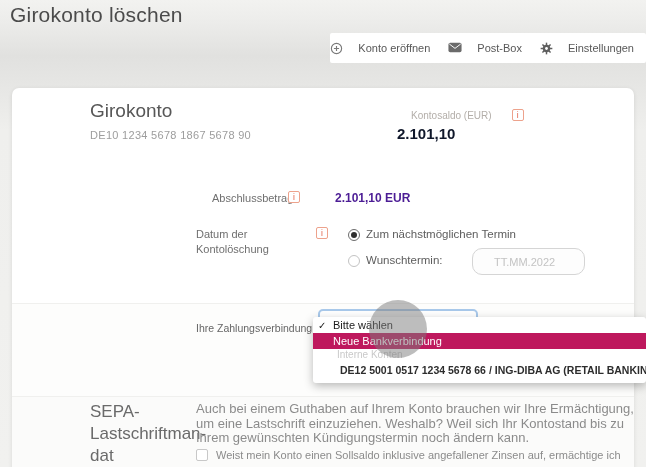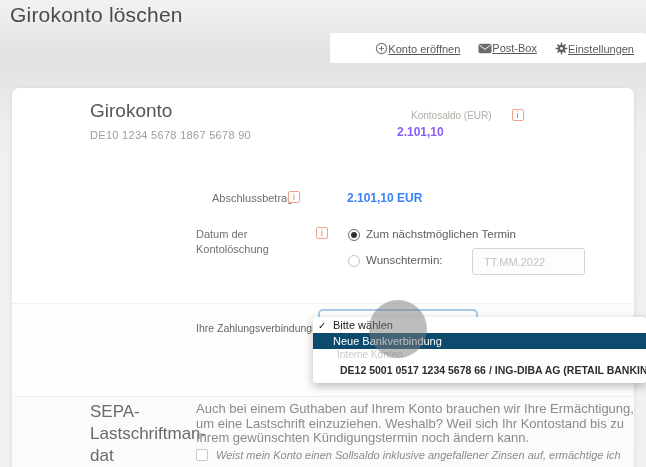--- a/index.html
+++ b/index.html
@@ -6,70 +6,70 @@
   html,body { width:646px; height:467px; overflow:hidden; }
   body {
     position:relative;
     font-family:"Liberation Sans", sans-serif;
     background:linear-gradient(180deg,#f2f2f0 0%,#ececea 5%,#e1e1df 12%,#e7e7e5 19%,#efefed 28%,#f1f1ef 100%);
   }
   .page-title { position:absolute; left:10px; top:3px; font-size:21px; color:#4b4b4b; letter-spacing:0.2px; }
 
   .toolbar { position:absolute; left:330px; top:33px; width:316px; height:30px; background:#fff;
              display:flex; align-items:center; justify-content:flex-end; gap:18px; padding-right:12px; border-radius:2px; }
-  .toolbar-btn { display:flex; align-items:flex-end; gap:0; font-size:11px; color:#585858; cursor:pointer; white-space:nowrap;text-decoration:underline; }
+  .toolbar-btn { display:flex; align-items:flex-start; gap:15px; font-size:11px; color:#585858; cursor:pointer; white-space:nowrap; }
   .toolbar-btn svg { display:block; }
 
   .card { position:absolute; left:12px; top:88px; width:622px; height:420px; background:#fff;
           border-radius:7px; box-shadow:0 1px 4px rgba(0,0,0,0.10); }
 
   .account-name { position:absolute; left:78px; top:12px; font-size:19px; color:#575757; }
   .account-iban { position:absolute; left:78px; top:41px; font-size:11px; color:#9d9d9d; letter-spacing:0.3px; }
   .balance-label-row { position:absolute; left:399px; top:21px; display:flex; align-items:center; gap:20px;
                        font-size:10px; color:#b3aea9; }
-  .balance-value { position:absolute; left:385px; top:37px; font-size:12px; font-weight:bold; color:#8b5cf6; }
+  .balance-value { position:absolute; left:385px; top:37px; font-size:15px; font-weight:bold; color:#0f172a; }
 
   .info-icon { display:inline-flex; align-items:center; justify-content:center; width:12px; height:12px;
                border:1px solid #eda28c; border-radius:2px; color:#e2654d; font-size:8.5px; background:#fff;
                font-style:normal; flex:none; cursor:pointer; }
 
   .row-label { font-size:11px; color:#6f6f6f; }
   .lbl-abschluss { position:absolute; left:184px; top:104px;margin-left:16px; }
   .info-abschluss { position:absolute; left:276px; top:103px; }
-  .val-abschluss { position:absolute; left:335px; top:103px; font-size:12px; font-weight:bold; color:#3b82f6; }
+  .val-abschluss { position:absolute; left:323px; top:103px; font-size:12px; font-weight:bold; color:#4c1d95; }
 
   .lbl-datum { position:absolute; left:184px; top:139px; white-space:pre-line; line-height:15px; }
   .info-datum { position:absolute; left:304px; top:139px; }
 
   .radio { position:absolute; width:12px; height:12px; border-radius:50%; background:#fff; }
   .radio.checked { border:1px solid #6d6d6d; left:336px; top:141px; }
   .radio.checked .radio-dot { position:absolute; left:2px; top:2px; width:6px; height:6px; border-radius:50%; background:#2e2e2e; }
   .radio.unchecked { border:1px solid #c3c3c3; left:336px; top:167px; }
   .radio-label { position:absolute; font-size:11.5px; color:#5d5d5d; }
   .rl1 { left:354px; top:140px; }
   .rl2 { left:354px; top:166px; }
 
   .date-input { position:absolute; left:460px; top:160px; width:113px; height:27px;
-                border:1px solid #d5d5d5; border-radius:3px; background:#fdfdfd; font-size:11px;
-                color:#555; padding:0 11px; font-family:"Liberation Sans",sans-serif; }
+                border:1px solid #d5d5d5; border-radius:10px; background:#fdfdfd; font-size:11px;
+                color:#555; padding:0 21px; font-family:"Liberation Sans",sans-serif; }
   .date-input::placeholder { color:#c3c3c3; }
 
   .section-payment { position:absolute; left:0; top:215px; width:100%; height:93px;
                      border-top:1px solid #f0f0ee; background:#fdfdfc; }
   .section-sepa { position:absolute; left:0; top:308px; width:100%; height:112px;
                   border-top:1px solid #f0f0ee; background:#fbfbfa; }
   .section-heading { position:absolute; left:78px; font-size:17px; color:#6a6a6a; line-height:22px; white-space:pre-line; }
   .sh-payment { top:7px; }
   .sh-sepa { top:4px; }
   .field-label { position:absolute; left:184px; top:18px; font-size:10.5px; color:#666; }
 
   .sepa-text { position:absolute; left:184px; top:5px; width:444px; font-size:13px; color:#8b8b8b; line-height:14.5px; }
   .checkbox-row { position:absolute; left:184px; top:51px; width:444px; display:flex; gap:8px; align-items:flex-start; }
   .checkbox { width:12px; height:12px; border:1px solid #c8c8c8; border-radius:2px; background:#fff; flex:none; margin-top:1px; cursor:pointer; }
-  .checkbox-label { font-size:11px; color:#8b8b8b; line-height:14px;font-style:italic; }
+  .checkbox-label { font-size:11px; color:#8b8b8b; line-height:14px; }
 
   .select-box { position:absolute; left:318px; top:309px; width:160px; height:25px;
                 border:2px solid #a8c8ea; border-radius:5px; background:#fff; z-index:4; cursor:pointer; }
 
   .dropdown-panel { position:absolute; left:313px; top:317px; width:333px; z-index:5; background:#fff;
                     border-radius:3px; box-shadow:0 3px 10px rgba(0,0,0,0.28); padding-bottom:3px; overflow:hidden; }
   .dd-selected { display:flex; align-items:center; gap:6px; height:16px; padding:0 6px 0 5px;
                  font-size:11px; color:#1b1b1b; cursor:pointer; }
   .dd-check { font-size:10px; color:#222; width:9px; flex:none; }
   .dd-highlight { height:16px; line-height:16px; padding:0 6px 0 20px; font-size:11px; color:#fff; cursor:pointer; }
@@ -169,18 +169,18 @@
   </div>
 </div>
 
 <div class="select-box"></div>
 
 <div class="dropdown-panel">
   <div class="dd-selected">
     <span class="dd-check">✓</span>
     <span>Bitte wählen</span>
   </div>
-  <div class="dd-highlight" style="background:#0c4a6e">Neue Bankverbindung</div>
+  <div class="dd-highlight" style="background:#be185d">Neue Bankverbindung</div>
   <div class="dd-disabled">Interne Konten</div>
   <div class="dd-option-iban">DE12 5001 0517 1234 5678 66 / ING-DIBA AG (RETAIL BANKING)</div>
 </div>
 
 <div class="cursor-circle"></div>
 
 </body></html>

